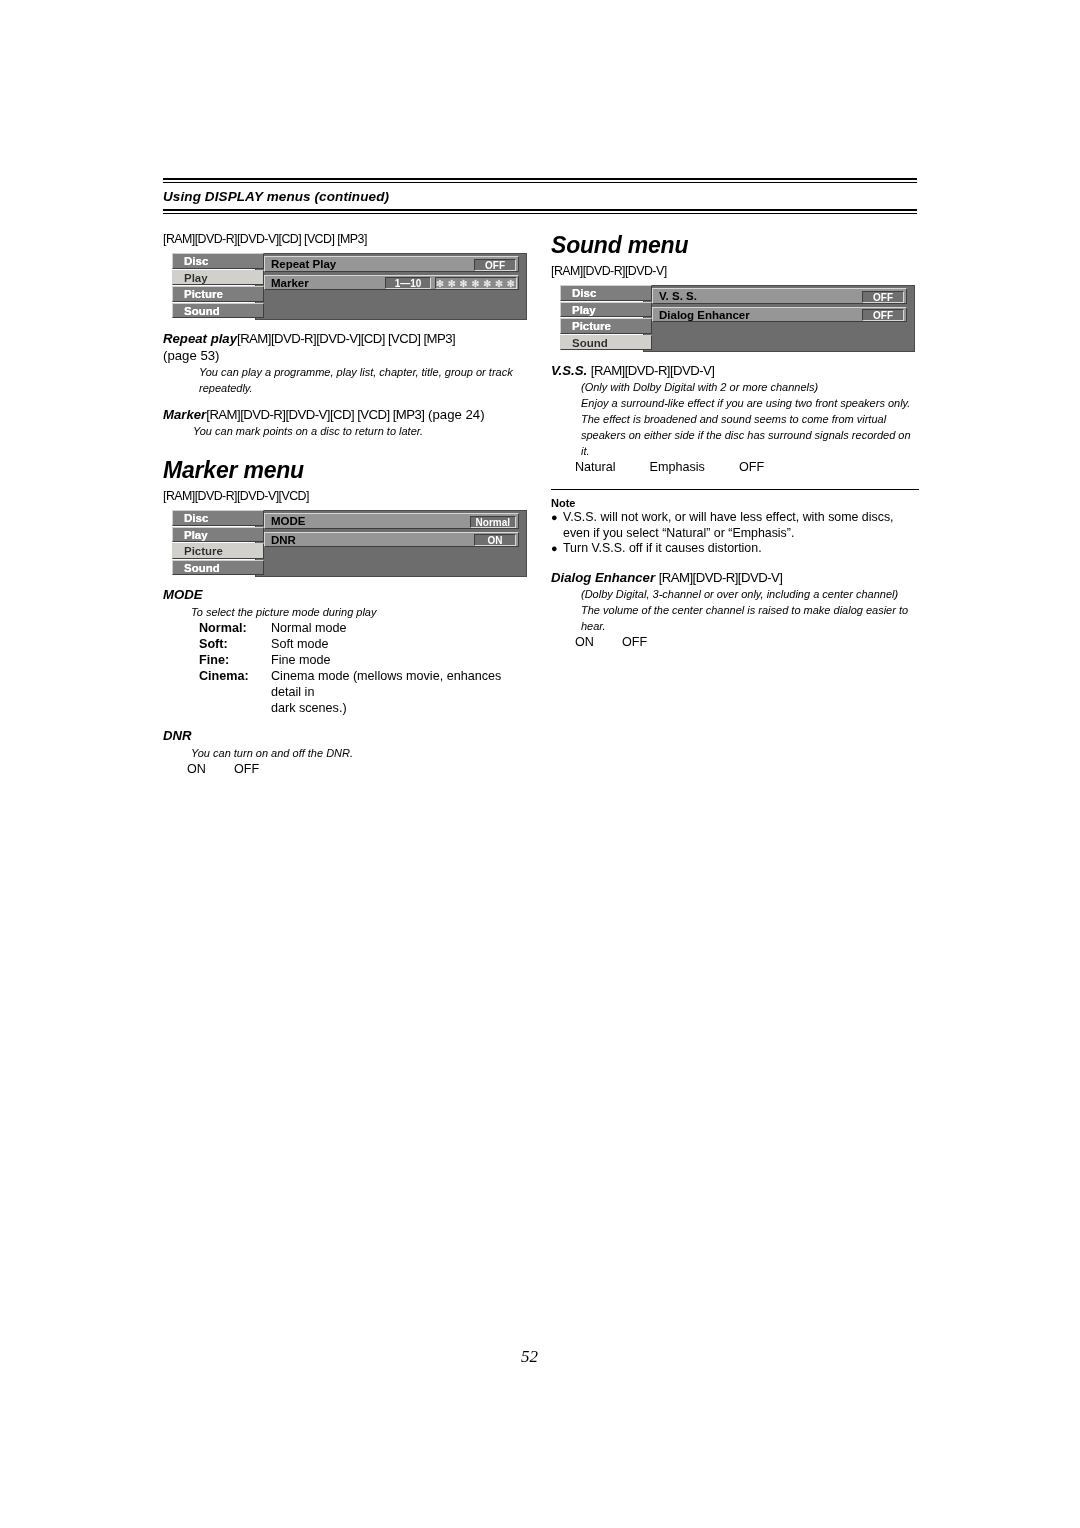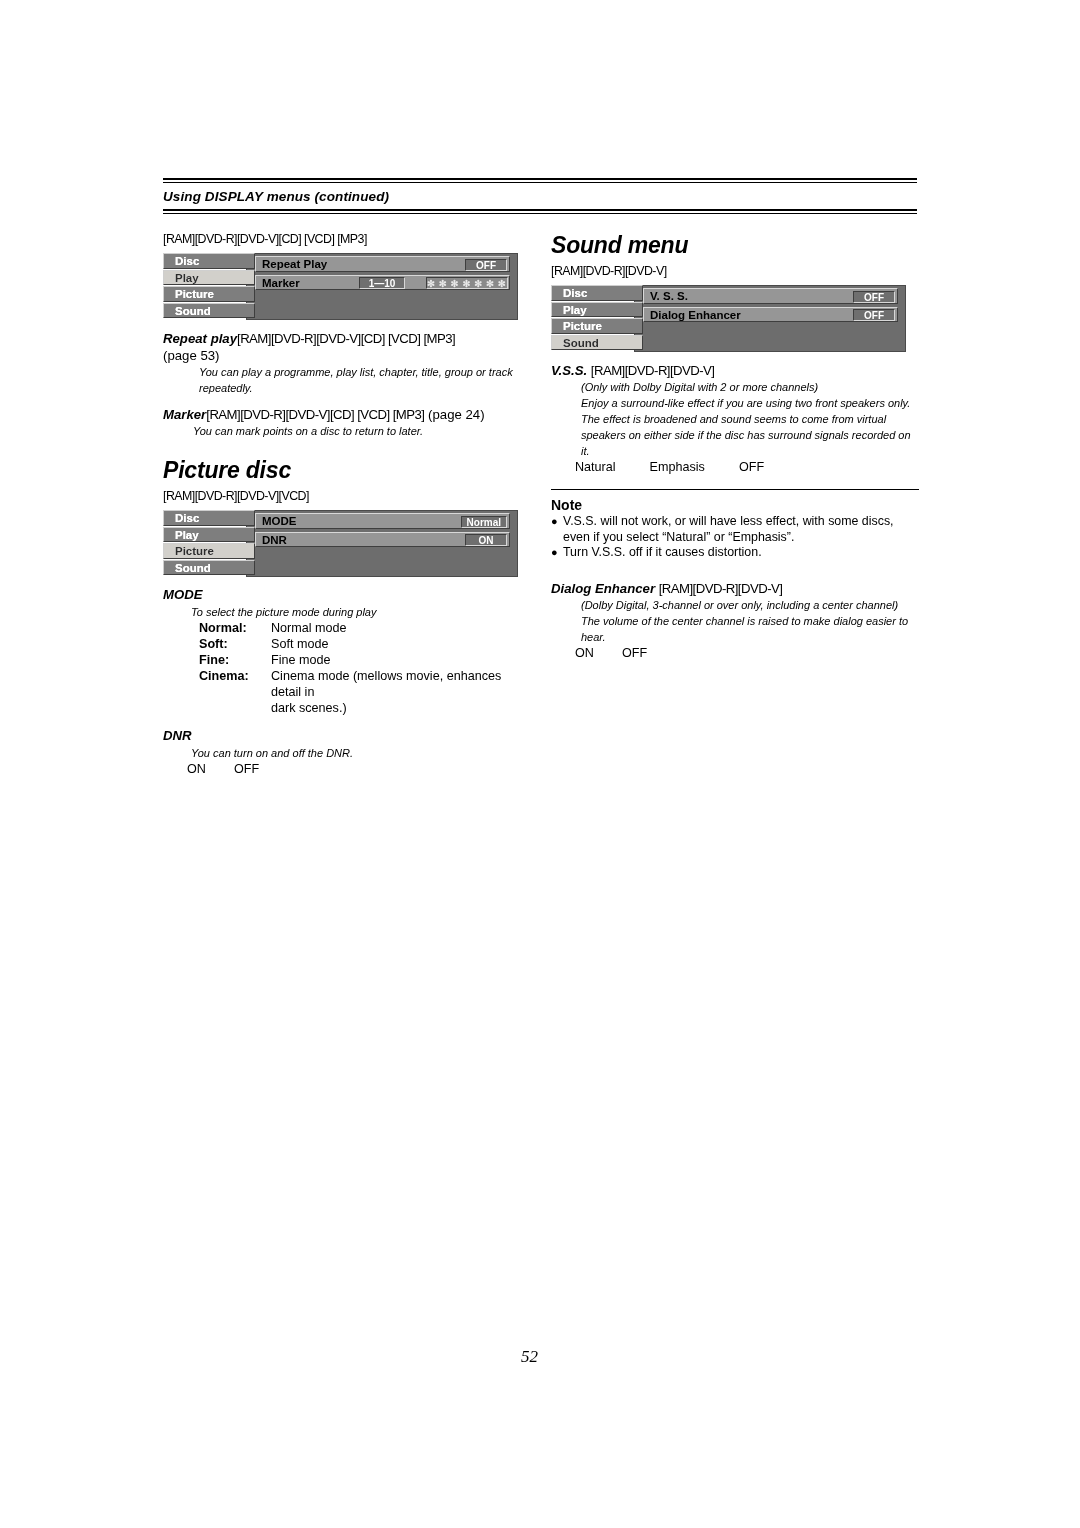--- a/index.html
+++ b/index.html
@@ -74,21 +74,21 @@
     letter-spacing: -0.55px;
     margin: 0 0 7px 0;
     white-space: nowrap;
   }
 
   
   .osd {
     position: relative;
     width: 355px;
     height: 67px;
-    margin: 0 0 10px 0;
+    margin: 0 0 10px 9px;
     font-size: 0;
   }
   .osd-body {
     position: absolute;
     left: 83px;
     top: 0;
     width: 272px;
     height: 67px;
     background: #6d6d6d;
     border: 1px solid #4a4a4a;
@@ -162,21 +162,21 @@
     border-bottom: 1px solid #d8d8d8;
     box-sizing: border-box;
     color: #ffffff;
     font-size: 10px;
     font-weight: bold;
     padding: 0 5px;
   }
   .osd-val.narrow { min-width: 36px; }
   .osd-marker-num {
     position: absolute;
-    left: 103px;
+    left: 120px;
     top: 1.5px;
     height: 12px;
     line-height: 12px;
     width: 46px;
     text-align: center;
     background: #6f6f6f;
     border-top: 1px solid #3e3e3e;
     border-left: 1px solid #3e3e3e;
     border-right: 1px solid #d8d8d8;
     border-bottom: 1px solid #d8d8d8;
@@ -275,21 +275,21 @@
   
   .note-block {
     margin: 14px 0 0 0;
   }
   .note-rule {
     border-top: 1.6px solid #000;
     width: 100%;
     margin-bottom: 7px;
   }
   .note-label {
-    font-size: 14px;
+    font-size: 11px;
     font-weight: bold;
     margin: 0 0 1px 0;
   }
   .note-item {
     font-size: 12.4px;
     line-height: 15.5px;
     position: relative;
     padding-left: 12px;
     margin: 0 0 0 0;
   }
@@ -357,21 +357,21 @@
       <p class="entry-body">You can play a programme, play list, chapter, title, group or track repeatedly.</p>
     </div>
 
     <div class="entry">
       <p class="entry-head">
         <span class="lead">Marker</span><span class="tags">[RAM][DVD-R][DVD-V][CD] [VCD] [MP3]</span> <span class="plain">(page 24)</span>
       </p>
       <p class="entry-body tight">You can mark points on a disc to return to later.</p>
     </div>
 
-    <h2 class="section-title" style="margin-top:18px;">Picture disc</h2>
+    <h2 class="section-title" style="margin-top:18px;">Marker menu</h2>
     <div class="disc-tags">[RAM][DVD-R][DVD-V][VCD]</div>
 
     <div class="osd">
       <div class="osd-body"></div>
       <div class="osd-tabs">
         <div class="osd-tab">Disc</div>
         <div class="osd-tab">Play</div>
         <div class="osd-tab active">Picture</div>
         <div class="osd-tab">Sound</div>
       </div>
@@ -461,21 +461,21 @@
       <p class="note-item">
         <span class="bullet">●</span>
         <span>V.S.S. will not work, or will have less effect, with some discs, even if you select “Natural” or “Emphasis”.</span>
       </p>
       <p class="note-item">
         <span class="bullet">●</span>
         <span>Turn V.S.S. off if it causes distortion.</span>
       </p>
     </div>
 
-    <div class="entry" style="margin-top:19px;">
+    <div class="entry" style="margin-top:12px;">
       <p class="entry-head">
         <span class="lead">Dialog Enhancer</span> <span class="tags">[RAM][DVD-R][DVD-V]</span>
       </p>
       <p class="entry-body tight">(Dolby Digital, 3-channel or over only, including a center channel)</p>
       <p class="entry-body tight">The volume of the center channel is raised to make dialog easier to hear.</p>
       <div class="opt-line">
         <span>ON</span><span class="gap1"></span><span>OFF</span>
       </div>
     </div>
 

